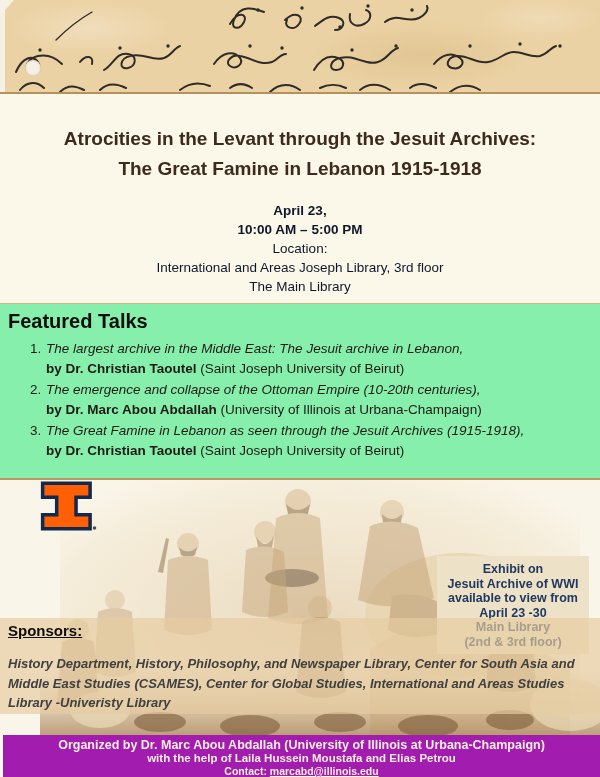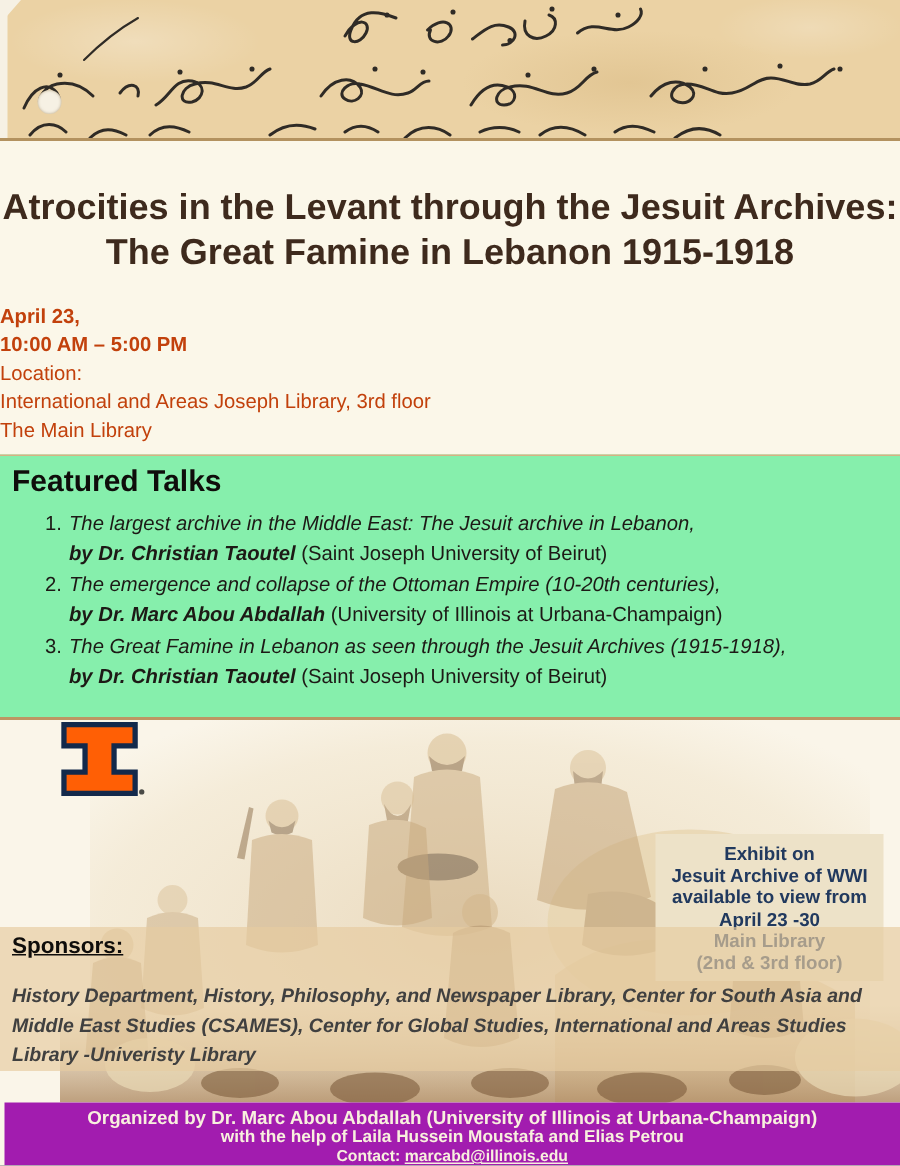--- a/index.html
+++ b/index.html
@@ -19,38 +19,38 @@
     border-bottom:2px solid #b3925f;
   }
   .manuscript svg{position:absolute;left:0;top:0;}
   .paper-edge{position:absolute;left:0;top:0;width:5px;height:92px;background:#f6f1e4;}
   .corner-tear{position:absolute;left:0;top:0;width:0;height:0;
     border-top:16px solid #f6f1e4;border-right:14px solid transparent;}
   .hole-punch{position:absolute;left:25px;top:60px;width:16px;height:16px;border-radius:50%;
     background:#f6f1e4;box-shadow:0 0 2px rgba(120,90,40,.5) inset;}
   
   .title{position:absolute;left:0;top:124px;width:600px;text-align:center;
-    font-weight:bold;font-size:24px;line-height:30px;color:#3e2a1d;}
-  
-  .meta{position:absolute;left:0;top:201px;width:600px;
-    font-size:13.5px;line-height:19px;color:#c2410c;}
+    font-weight:bold;font-size:19px;line-height:30px;color:#3e2a1d;}
+  
+  .meta{position:absolute;left:0;top:201px;width:600px;text-align:center;
+    font-size:13.5px;line-height:19px;color:#0f172a;}
   .meta .bold{font-weight:bold;}
   
   .featured{
     position:absolute;left:0;top:303px;width:600px;height:177px;box-sizing:border-box;
     background:#86efac;border-top:1px solid #d7b183;border-bottom:2px solid #bd9663;
     padding:4px 8px 0 8px;
   }
   .featured h2{margin:0 0 5px 0;font-size:20px;line-height:26px;color:#0f0d0b;}
   .talk{font-size:13.5px;line-height:20px;margin-bottom:1px;}
   .talk-line1{display:flex;}
   .num{width:16px;flex:0 0 auto;margin-left:22px;}
   .talk-title{font-style:italic;}
   .talk-line2{padding-left:38px;}
-  .talk-by{font-weight:bold;font-style:italic;}
+  .talk-by{font-weight:bold;}
   
   .photo-wrap{position:absolute;left:0;top:480px;width:600px;height:255px;background:#faf5e9;}
   .photo-wrap svg{position:absolute;left:40px;top:0;}
   .block-i{position:absolute;left:46px;top:40px;width:58px;height:52px;}
   .exhibit{
     position:absolute;left:437px;top:28px;width:152px;height:98px;box-sizing:border-box;
     background:#ede2c8;padding:6px 4px;text-align:center;
     color:#21395e;font-weight:bold;font-size:12.5px;line-height:14.6px;margin-top:48px;
   }
   

